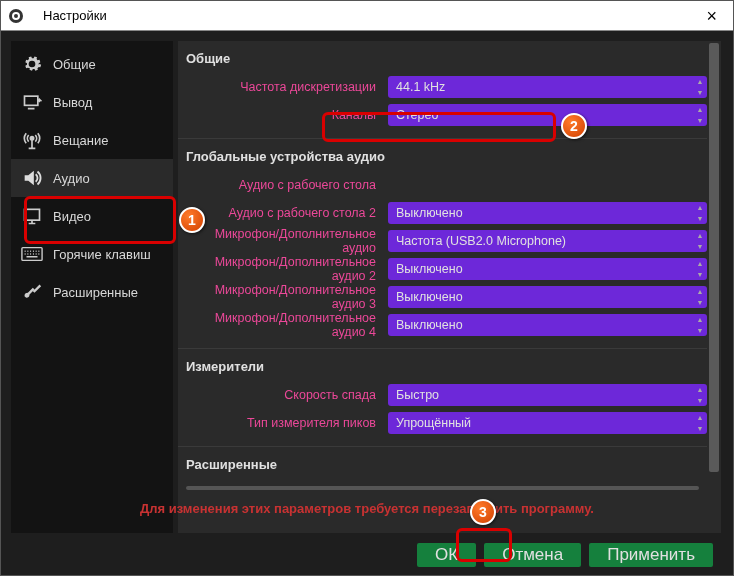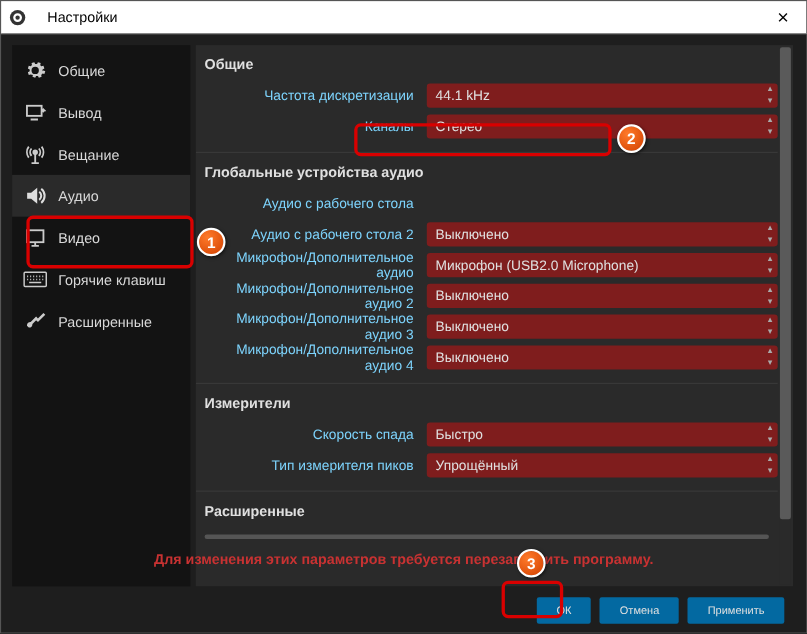--- a/index.html
+++ b/index.html
@@ -12,30 +12,30 @@
 .sidebar { width: 162px; background: #131313; display: flex; flex-direction: column; gap: 0; padding-top: 4px; }
 .side-item { display: flex; align-items: center; gap: 10px; padding: 8px 10px; cursor: pointer; position: relative; }
 .side-item .ico { width: 22px; height: 22px; display: flex; align-items: center; justify-content: center; color: #ccc; }
 .side-item.active { background: #2a2a2a; }
 .content { flex: 1; display: flex; background: #2a2a2a; overflow: hidden; position: relative; }
 .panel { flex: 1; overflow-y: auto; padding-right: 14px; }
 .section { border-top: 1px solid #3a3a3a; padding: 6px 0 8px 0; }
 .section:first-child { border-top: none; padding-top: 6px; }
 .section-title { font-weight: bold; color: #e0e0e0; padding: 4px 8px 6px 8px; }
 .row { display: flex; align-items: center; height: 26px; margin: 2px 0; }
-.row-label { width: 210px; text-align: right; padding-right: 12px; color: #7dd3fc; font-size: 12.5px; }
+.row-label { width: 210px; text-align: right; padding-right: 12px; color: #ec4899; font-size: 12.5px; }
 .row-field { flex: 1; position: relative; }
-.select { background: #7f1d1d; height: 22px; border-radius: 3px; display: flex; align-items: center; padding: 0 8px; color: #e0e0e0; font-size: 12.5px; position: relative; }
+.select { background: #6d28d9; height: 22px; border-radius: 3px; display: flex; align-items: center; padding: 0 8px; color: #e0e0e0; font-size: 12.5px; position: relative; }
 .spin { position: absolute; right: 0; top: 0; width: 14px; height: 22px; display: flex; flex-direction: column; }
 .spin span { flex: 1; display: flex; align-items: center; justify-content: center; font-size: 7px; color: #aaa; }
 .scrollbar { width: 10px; background: #2a2a2a; position: absolute; right: 2px; top: 2px; bottom: 2px; }
 .scrollbar .thumb { background: #5a5a5a; width: 100%; position: absolute; top: 0; height: 88%; border-radius: 2px; }
 .footer { height: 44px; display: flex; align-items: center; justify-content: flex-end; gap: 8px; padding: 0 20px; position: relative; }
 .warning { position: absolute; left: 20px; top: -32px; right: 20px; color: #c83232; font-weight: bold; font-size: 13px; text-align: center; }
-.btn { background: #0369a1; border: none; color: #e0e0e0; height: 24px; padding: 0 18px; font-size: 10px; cursor: pointer; border-radius: 2px; }
+.btn { background: #15803d; border: none; color: #e0e0e0; height: 24px; padding: 0 18px; font-size: 17px; cursor: pointer; border-radius: 2px; }
 .annot { position: absolute; border: 3px solid #d90000; border-radius: 6px; pointer-events: none; }
 .annot-num { position: absolute; width: 26px; height: 26px; border-radius: 50%; background: radial-gradient(circle at 35% 30%, #ff7a2a, #d14000); border: 2px solid #fff; color: #fff; font-weight: bold; display: flex; align-items: center; justify-content: center; font-size: 14px; box-shadow: 1px 1px 3px rgba(0,0,0,.6); pointer-events: none; }
 .whole { position: relative; width: 734px; height: 576px; border: 1px solid #555; }
 svg { display: block; }
 .section.collapsed { padding-bottom: 14px; }
 .hr-bottom { height: 4px; background: #555; margin: 8px 8px 0 8px; border-radius: 2px; }
 </style>
 </head>
 <body>
 
@@ -155,21 +155,21 @@
                     <span>▲</span>
                     <span>▼</span>
                   </div>
                 </div>
               </div>
             </div>
           <div class="row">
               <div class="row-label">Микрофон/Дополнительное аудио</div>
               <div class="row-field">
                 <div class="select">
-                  <span>Микрофон (USB2.0 Microphone)</span>
+                  <span>Частота (USB2.0 Microphone)</span>
                   <div class="spin">
                     <span>▲</span>
                     <span>▼</span>
                   </div>
                 </div>
               </div>
             </div>
           <div class="row">
               <div class="row-label">Микрофон/Дополнительное аудио 2</div>
               <div class="row-field">

